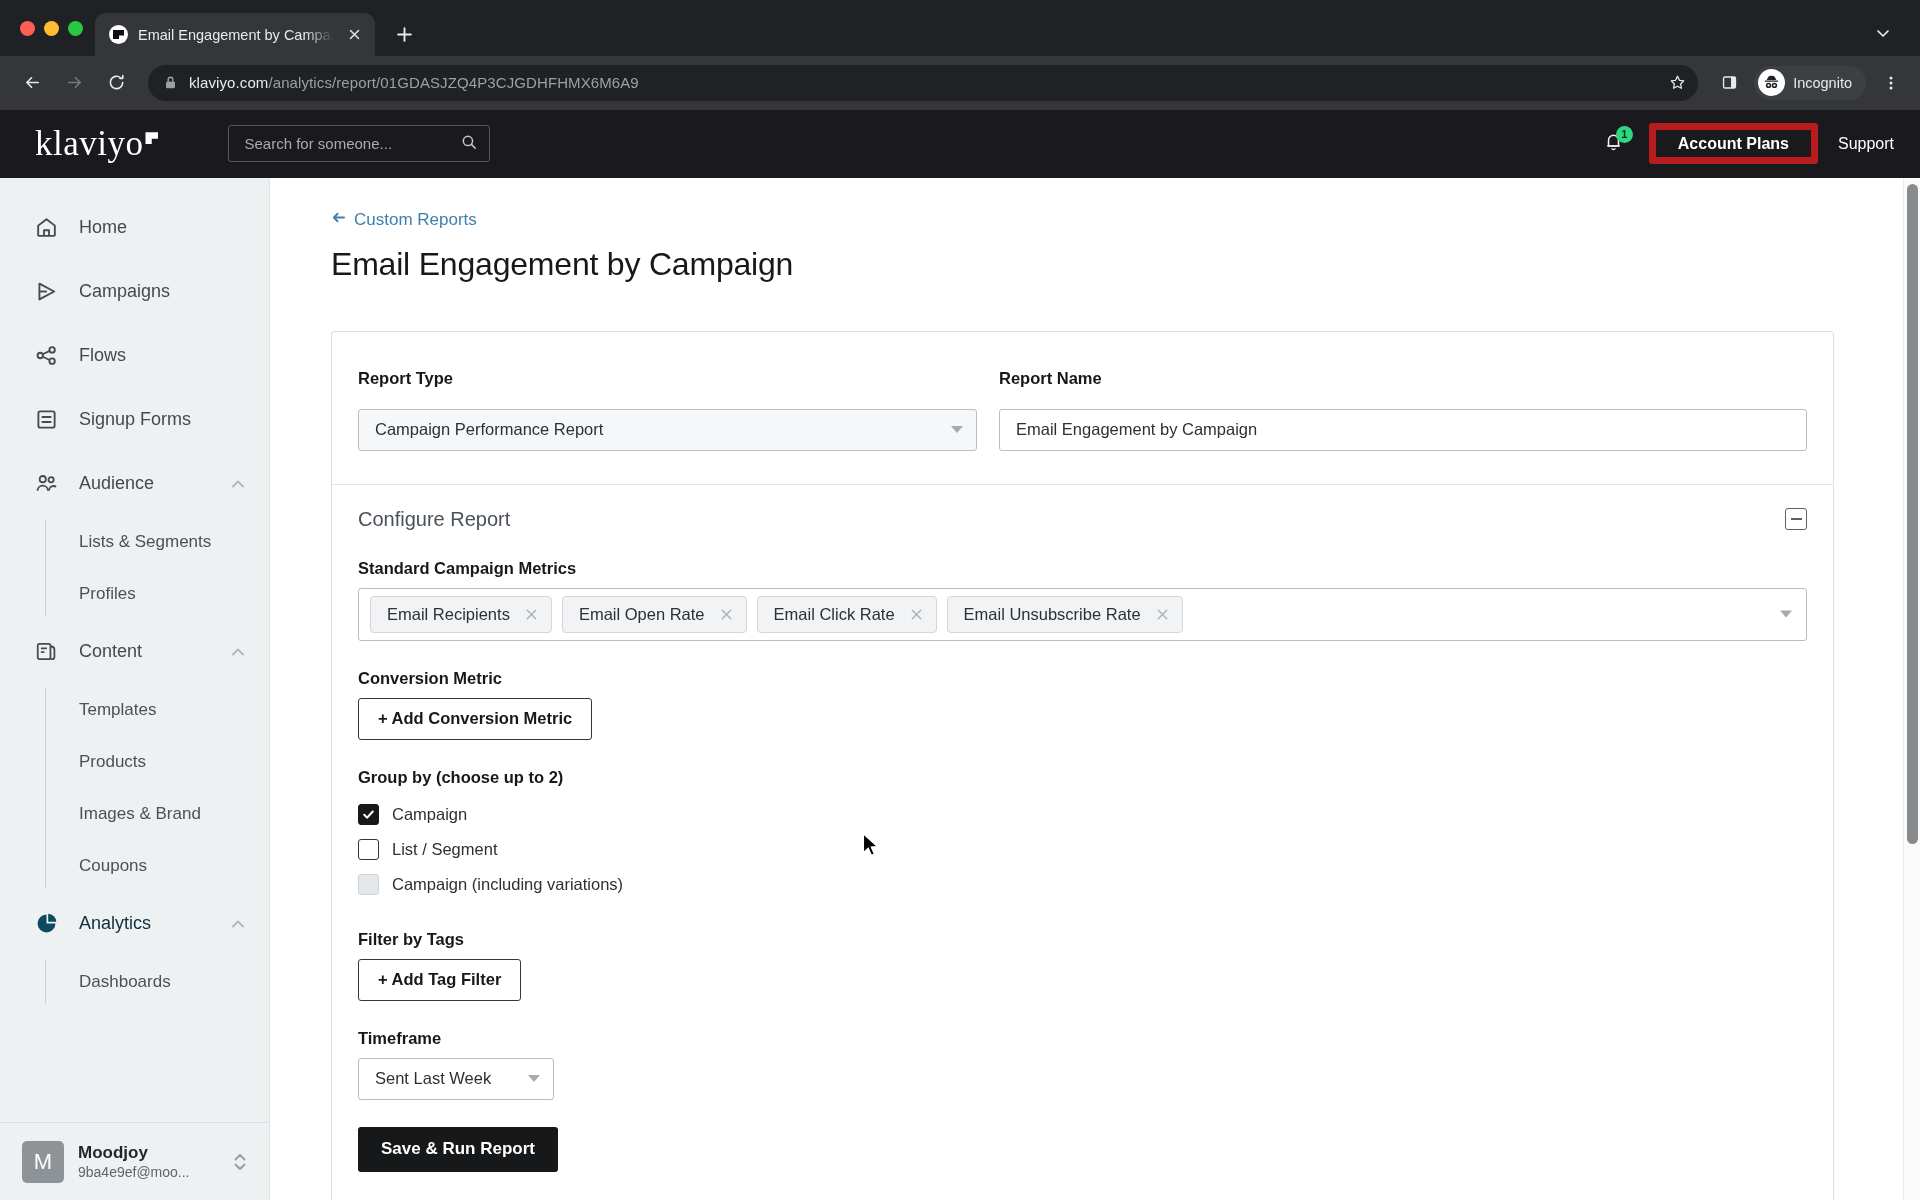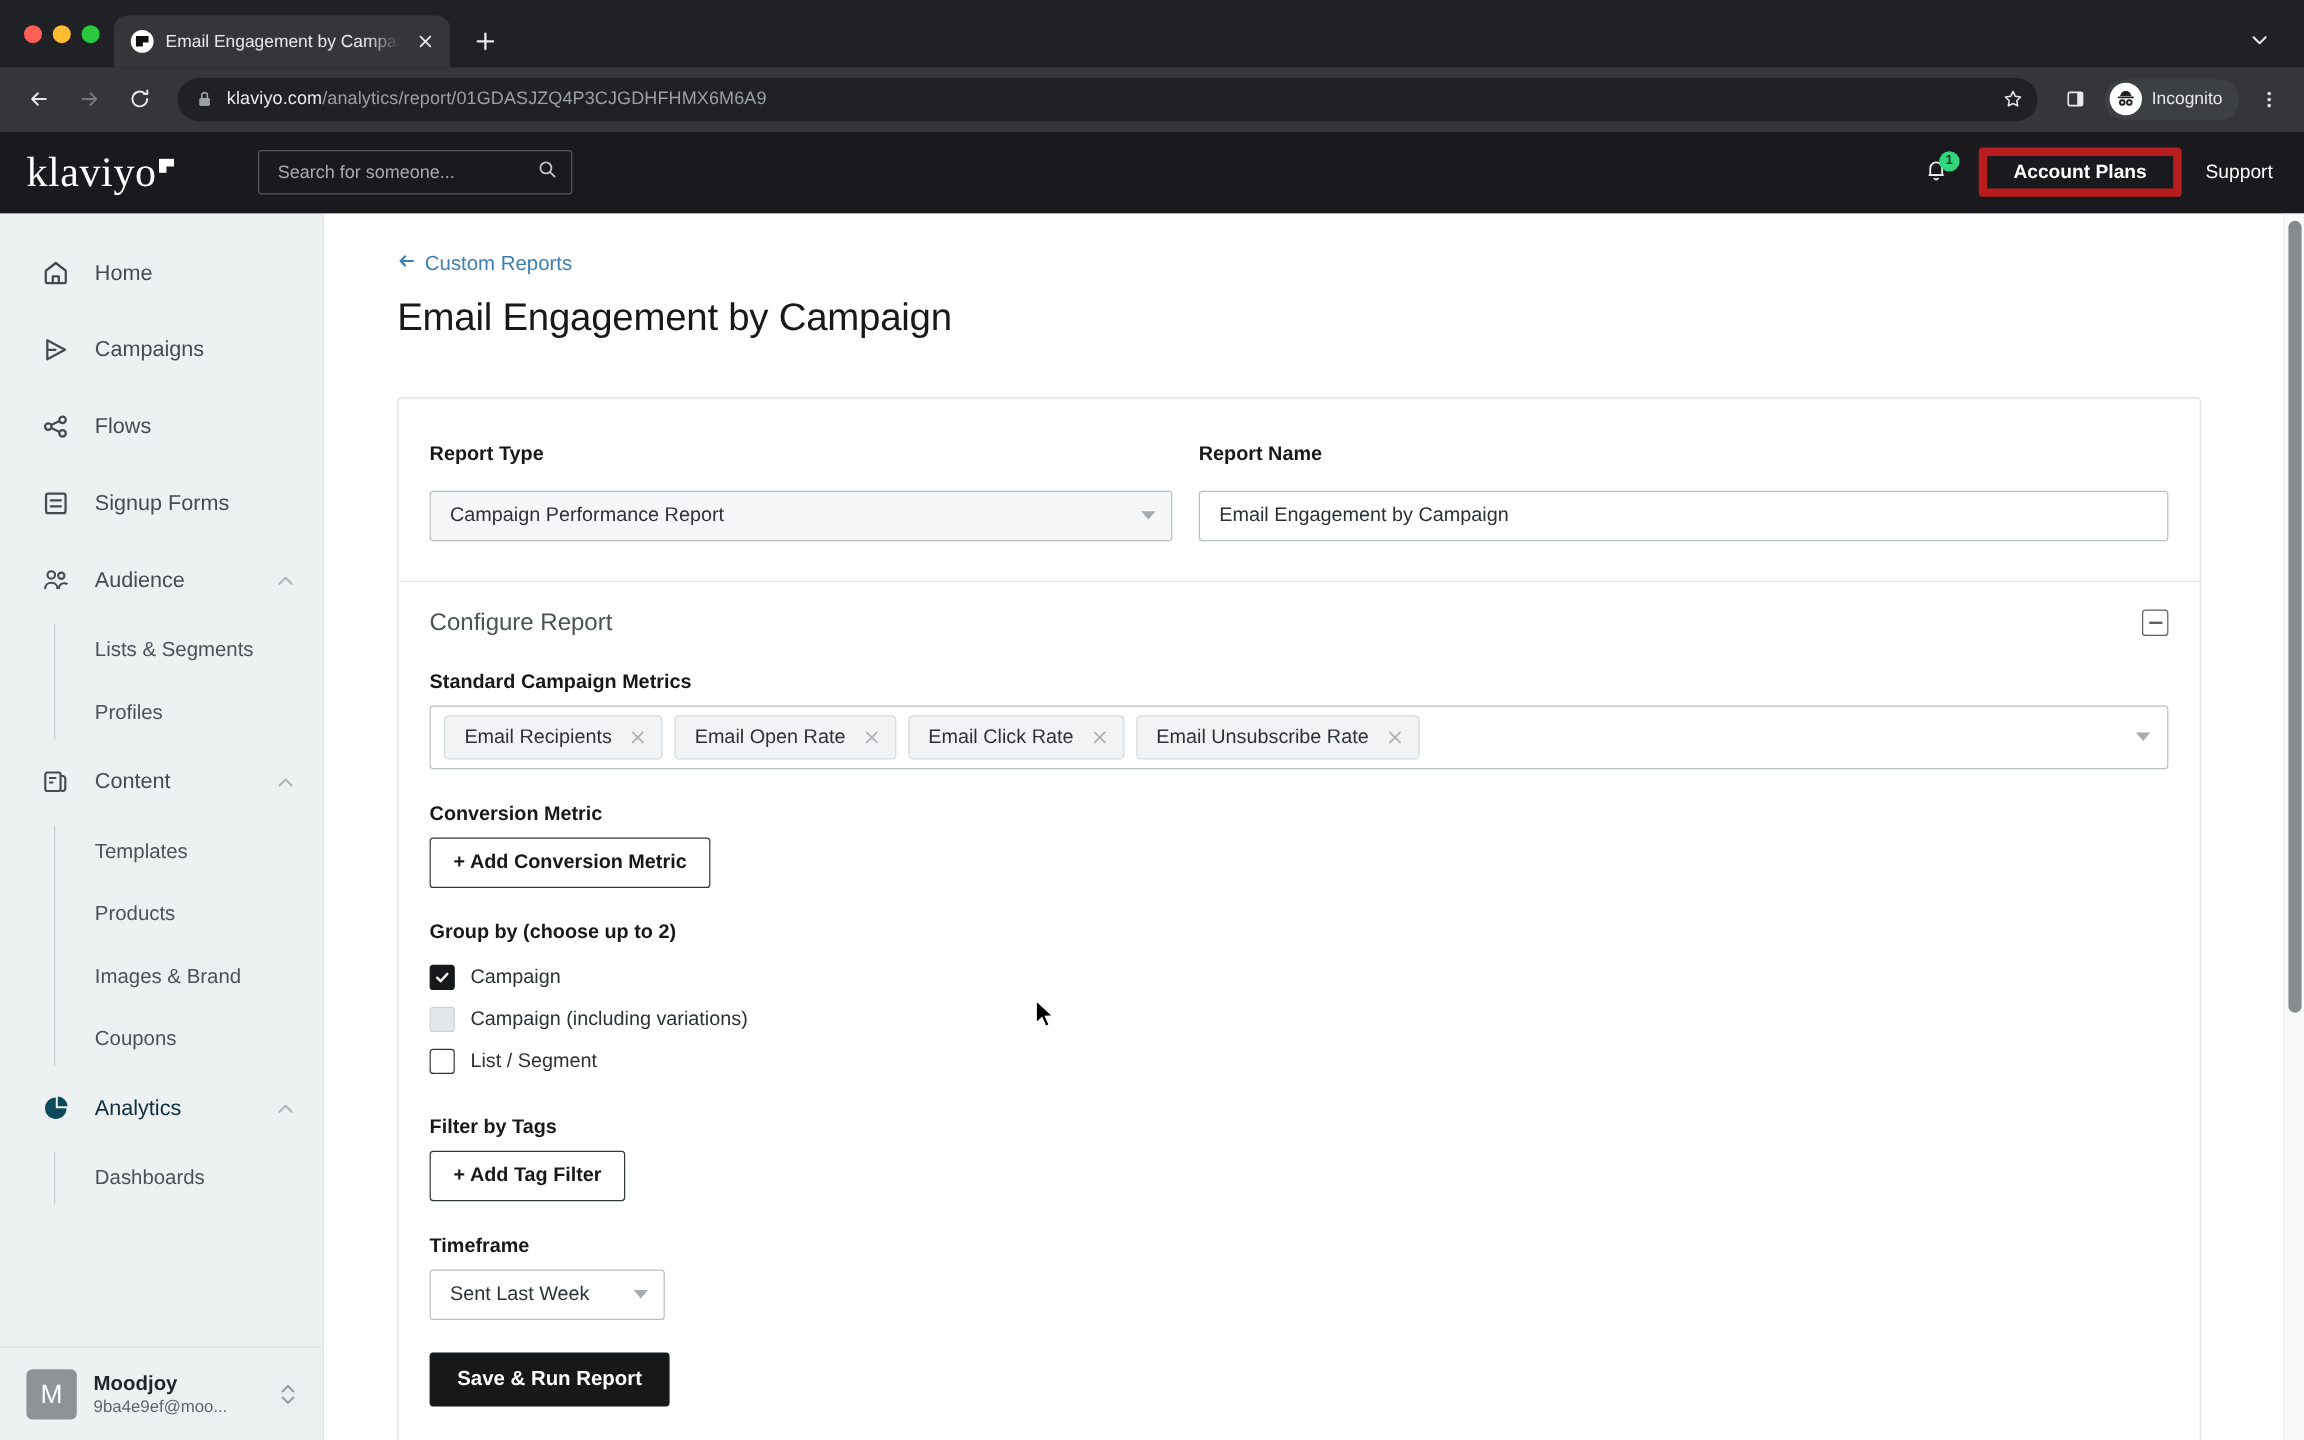--- a/index.html
+++ b/index.html
@@ -70,20 +70,21 @@
   .viewport { flex: 1 1 auto; background:#fff; display:flex; flex-direction:column; position:relative; overflow:hidden; }
 
   .app-header {
     height: 68px; background:#1a1a1e; display:flex; align-items:center; flex: 0 0 auto;
     padding: 0 26px 0 22px;
   }
   .logo { display:flex; align-items:flex-start; gap:2px; margin-right: 70px; }
   .logo-text {
     font-family: "Liberation Serif", serif; color:#fff; font-size: 35px; line-height: 1;
     letter-spacing: .5px;
+    margin-left: 13px;
   }
   .logo-flag { width: 13px; height: 12px; background:#fff; margin-top: 6px;
     clip-path: polygon(0 0, 100% 0, 100% 55%, 48% 55%, 48% 100%, 0 100%); }
   .hdr-search {
     width: 262px; height: 37px; border: 1px solid #55565b; border-radius: 3px;
     display:flex; align-items:center; padding: 0 12px 0 15px; gap: 8px;
   }
   .hdr-search input {
     flex: 1 1 auto; background: transparent; border: none; outline: none;
     color: #e3e4e6; font-size: 15px; font-family: "Liberation Sans", sans-serif;
@@ -580,26 +581,26 @@
                 <span class="field-label">Group by (choose up to 2)</span>
                 <div class="check-row">
                   <span class="cbox checked">
                     <svg viewBox="0 0 14 14" fill="none" stroke="#fff" stroke-width="2.2" stroke-linecap="round" stroke-linejoin="round">
                         <path d="M2.4 7.3 L5.6 10.4 L11.6 3.8"></path>
                       </svg>
                   </span>
                   <span class="check-label">Campaign</span>
                 </div>
                 <div class="check-row">
+                  <span class="cbox empty"></span>
+                  <span class="check-label">List / Segment</span>
+                </div>
+                <div class="check-row">
                   <span class="cbox disabled"></span>
                   <span class="check-label">Campaign (including variations)</span>
-                </div>
-                <div class="check-row">
-                  <span class="cbox empty"></span>
-                  <span class="check-label">List / Segment</span>
                 </div>
               </div>
 
               <div class="fgroup">
                 <span class="field-label">Filter by Tags</span>
                 <button class="btn-outline-dark">+ Add Tag Filter</button>
               </div>
 
               <div class="fgroup">
                 <span class="field-label">Timeframe</span>

